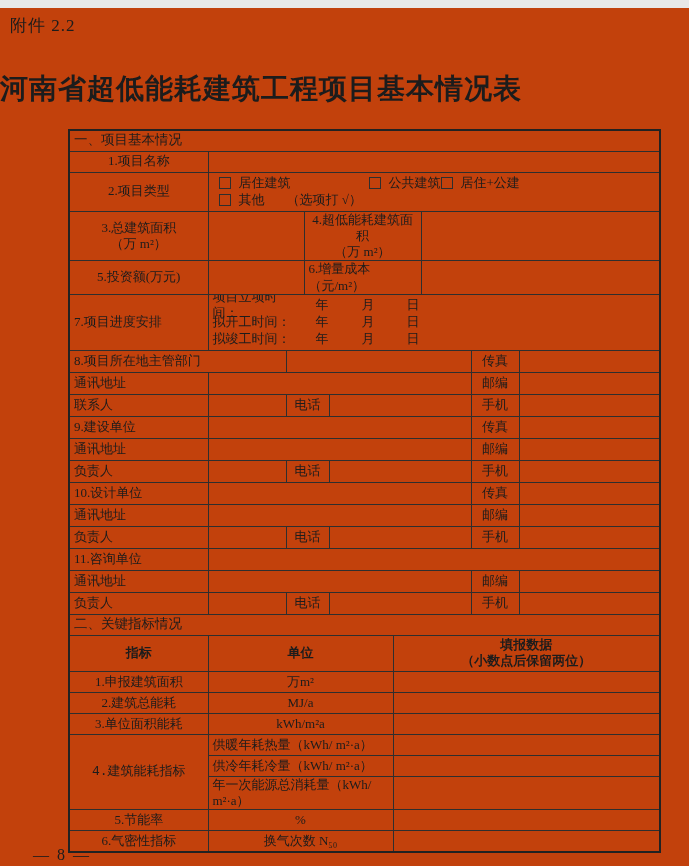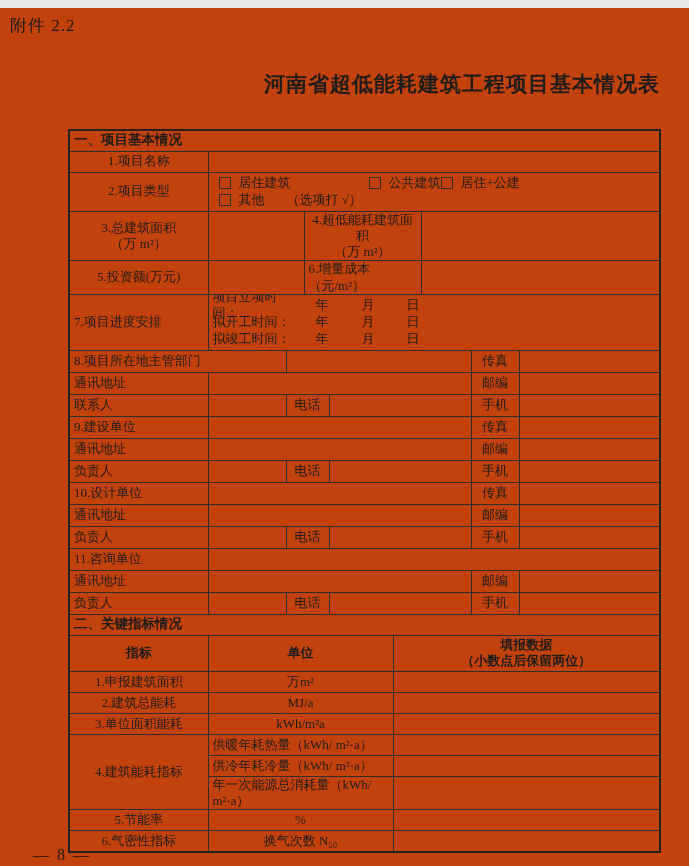--- a/index.html
+++ b/index.html
@@ -11,56 +11,56 @@
     color:#1c1c1c;
     overflow:hidden;
     margin-top:8px;
   }
   .attachment{
     position:absolute;left:10px;top:6px;
     font-size:17px;letter-spacing:1px;
   }
   .title{
     position:absolute;left:0;top:62px;width:660px;
-    text-align:right;font-size:21px;font-weight:bold;letter-spacing:1px;
+    text-align:left;font-size:28px;font-weight:bold;letter-spacing:1px;
   }
   .form-table{
     position:absolute;left:68px;top:121px;
     width:591px;
     border-collapse:collapse;
     table-layout:fixed;
     font-size:13px;
   }
   .form-table td{
     border:1px solid #2e2e2e;
     padding:0 4px;
     overflow:hidden;
     vertical-align:middle;
     line-height:1.25;
   }
   .form-table{border:2px solid #222;}
   .h21{height:21px;} .h22{height:22px;padding-left:33px;} .h36{height:36px;padding-left:47px;}
   .h39{height:39px;padding-left:16px;} .h40{height:40px;} .h56{height:56px;}
-  .sec-header{font-weight:bold;text-align:left;padding-left:8px;font-size:13.5px;}
+  .sec-header{font-weight:normal;text-align:left;padding-left:8px;font-size:13.5px;}
   .c{text-align:center;}
   .l{text-align:left;}
   .preline{white-space:pre-line;}
   .cb-grid{display:flex;flex-wrap:wrap;padding:2px 0 2px 6px;}
   .cb-col1{width:150px;text-align:right;}
   .cb-row{display:flex;align-items:center;height:17px;}
   .checkbox{
     display:inline-block;width:10px;height:10px;
     border:1px solid #2e2e2e;margin-right:8px;flex:0 0 auto;
   }
   .cb-note{margin-left:22px;}
   .sched{padding:2px 0;}
   .sched-line{display:flex;align-items:center;height:17px;}
   .sched-label{display:inline-block;width:84px;text-align:left;}
   .u-year{margin-left:19px;} .u-month{margin-left:33px;} .u-day{margin-left:32px;}
-  .ind-top{vertical-align:middle;}
+  .ind-top{vertical-align:middle;font-family:Liberation Mono, monospace;}
   .footer{
     position:absolute;left:33px;top:838px;
     font-size:16px;letter-spacing:2px;
   }
 </style>
 </head>
 <body>
 
 <div class="page">
 

